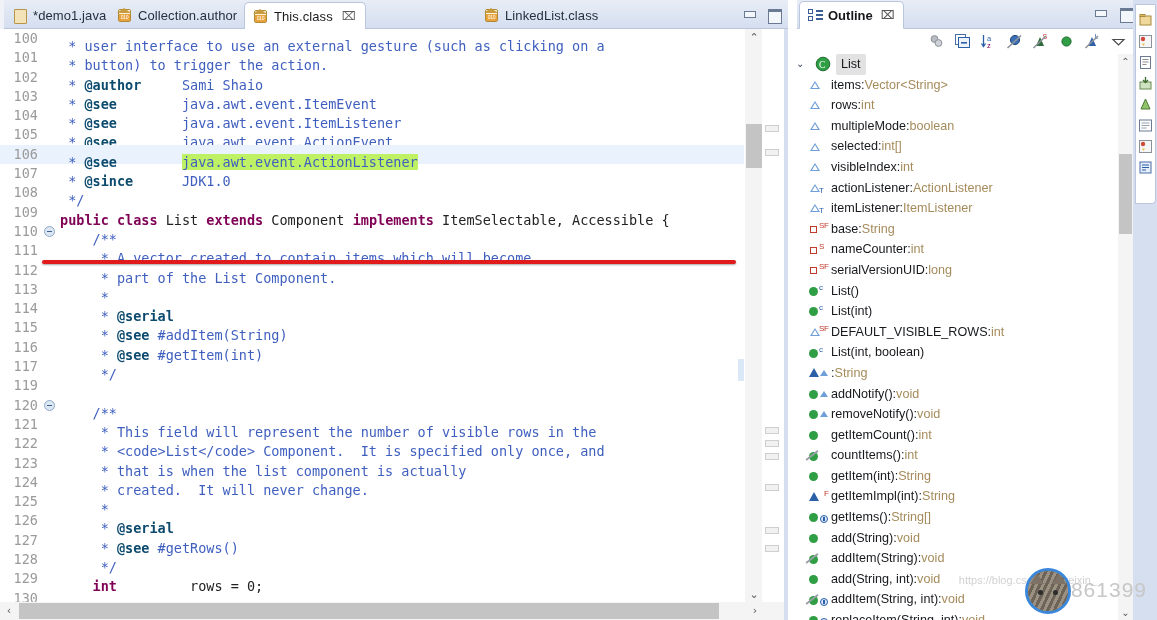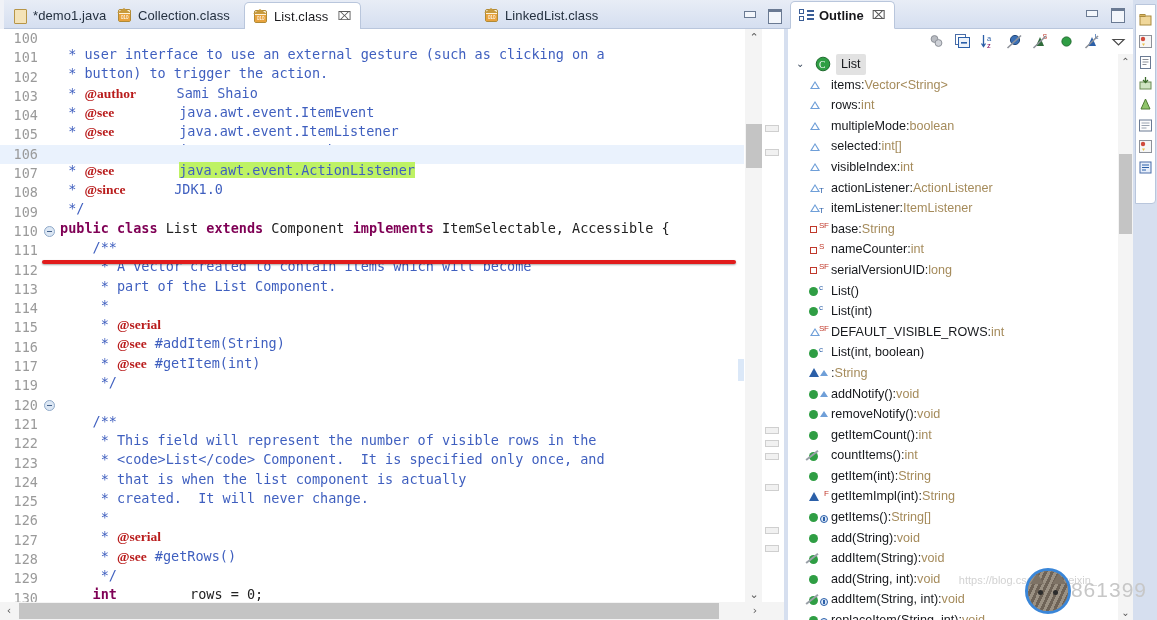--- a/index.html
+++ b/index.html
@@ -92,23 +92,23 @@
   .line.hl { background: #eaf2fd; }
   .ln {
     position: absolute; left: 0; width: 38px; text-align: right;
     color: #9a9a9a; font-family:"DejaVu Sans Mono", monospace; font-size: 13.5px;
   }
   .fold {
     position: absolute; left: 44px; top: 4px; width: 11px; height: 11px;
     border: 1px solid #8fa9c9; border-radius: 50%; background: #dce7f4;
   }
   .fold:after { content:""; position:absolute; left:2px; top:4px; width:5px; height:1px; background:#44618a; }
-  .src { position: absolute; left: 60px; top: 16px; }
+  .src { position: absolute; left: 60px; top: 8px; }
   .cmt    { color: #3f5fbf; }
-  .cmttag { color: #b91c1c; font-weight: bold; font-family: Liberation Serif, serif; }
+  .cmttag { color: #0c4a6e; font-weight: bold; }
   .kw     { color: #7f0055; font-weight: bold; }
   .plain  { color: #222222; }
   .sel    { background: #bef264; }
 
   
   .redline {
     position: absolute; left: 42px; top: 231px; width: 694px; height: 4px;
     background: #e11b1b; border-radius: 2px;
     box-shadow: 0 1px 2px rgba(0,0,0,.35);
   }
@@ -146,21 +146,21 @@
   .hthumb { position:absolute; left:19px; top:1px; width:700px; height:16px; background:#c4c4c4; }
   .corner { position:absolute; right:0; bottom:0; width:20px; height:18px; background:#f4f4f4; }
 
   
   #outline-part {
     position: absolute; left: 788px; top: 0;
     width: 345px; height: 620px;
     background: #ffffff;
   }
   .o-tabbar {
-    position:absolute; left:0; top:0; width:345px; height:29px;
+    position:absolute; left:9px; top:0; width:345px; height:29px;
     background: linear-gradient(to bottom,#e8edf6 0%,#d5dff0 100%);
     border-bottom:1px solid #b9c6dc;
   }
   .o-tab {
     position:absolute; top:1px; height:28px;
     display:flex; align-items:center; gap:5px; padding:0 8px;
     font-size:13px; white-space:nowrap;
     border-top-left-radius:5px; border-top-right-radius:5px;
   }
   .o-tab.active { background:#ffffff; border:1px solid #b9c6dc; border-bottom-color:#ffffff;
@@ -308,29 +308,29 @@
       <div class="tab inactive" style="left:0px;">
         <span class="ic ic-java"></span>
         <span class="tlabel">*demo1.java</span>
       </div>
       <div class="tab inactive" style="left:105px;">
         <span class="ic ic-class">
           <span class="cbody"></span>
             <span class="croof"></span>
             <span class="cnum">010</span>
         </span>
-        <span class="tlabel">Collection.class</span>
+        <span class="tlabel">Collection.author</span>
       </div>
       <div class="tab active" style="left:240px;">
         <span class="ic ic-class">
           <span class="cbody"></span>
             <span class="croof"></span>
             <span class="cnum">010</span>
         </span>
-        <span class="tlabel">List.class</span>
+        <span class="tlabel">This.class</span>
         <span class="closex">⌧</span>
       </div>
       <div class="tab inactive" style="left:472px;">
         <span class="ic ic-class">
           <span class="cbody"></span>
             <span class="croof"></span>
             <span class="cnum">010</span>
         </span>
         <span class="tlabel">LinkedList.class</span>
       </div>

